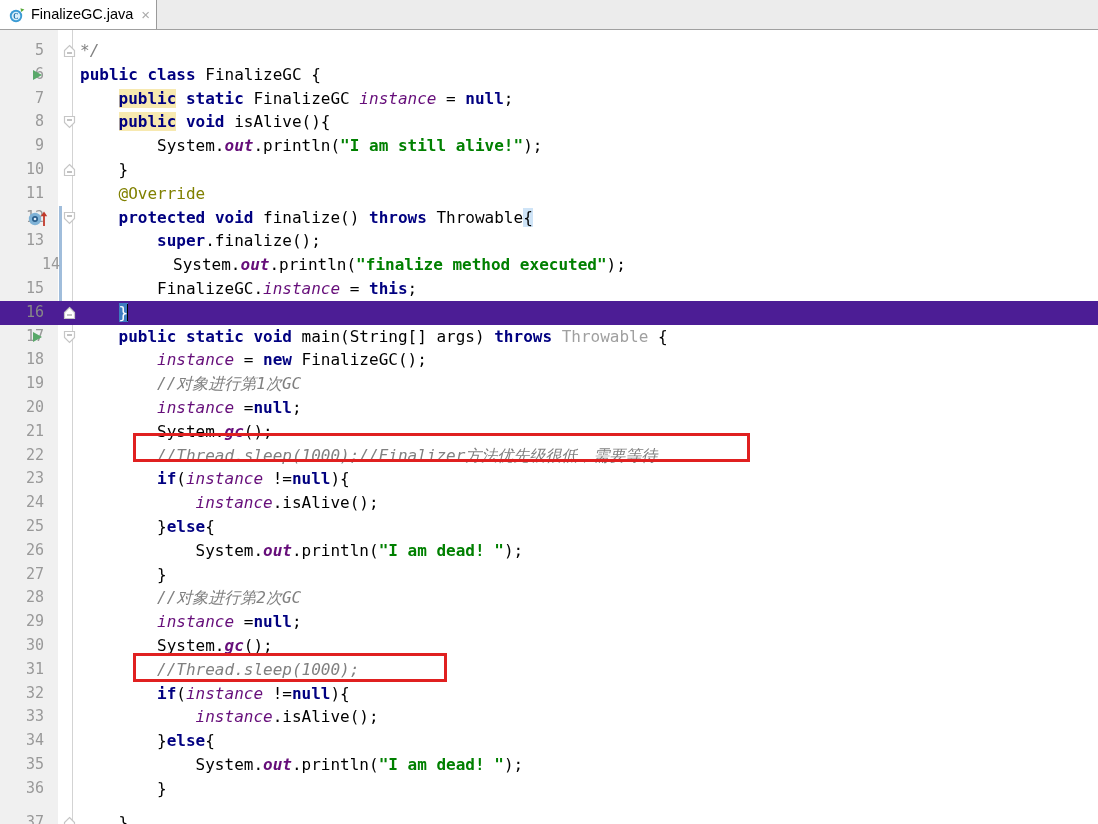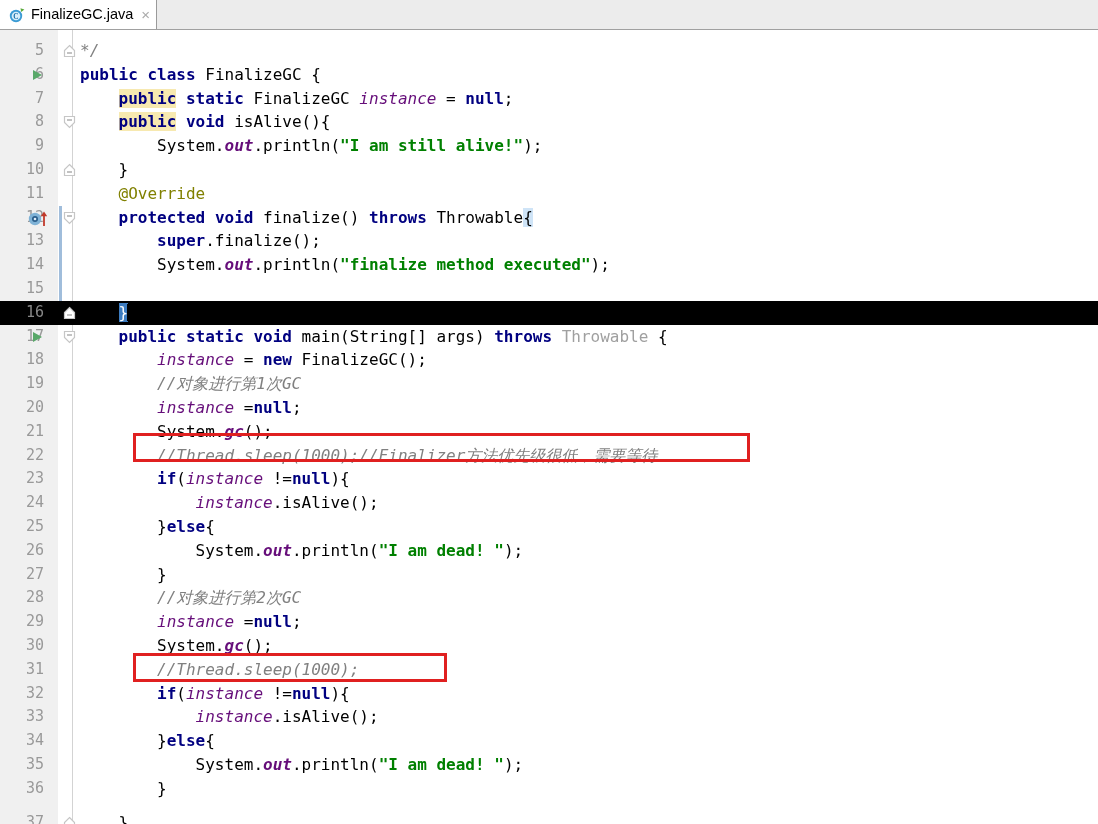--- a/index.html
+++ b/index.html
@@ -58,21 +58,21 @@
   .vcs-marker{
     position:absolute;left:59px;width:3px;background:#a0bddb;
   }
 
   .lines{position:absolute;left:0;top:0;width:1098px;}
   .line{
     position:relative;height:23.8px;line-height:23.8px;
     font-size:16px;
     white-space:pre;
   }
-  .line.cur{background:#000000;text-decoration:underline;}
+  .line.cur{background:#4c1d95;text-decoration:underline;}
   .ln{
     position:absolute;left:0;top:0;width:44px;
     text-align:right;
     color:#999999;font-size:15px;
     font-family:"DejaVu Sans Mono","Liberation Mono",monospace;
   }
   .line.cur .ln{color:#888888;}
   .code{
     position:absolute;left:80px;top:0;
     color:#000000;
@@ -164,22 +164,22 @@
               <circle cx="8" cy="9" r="6.2" fill="#7fb2d6"></circle>
               <circle cx="8" cy="9" r="3.0" fill="#2a5d8a"></circle>
               <circle cx="8" cy="9" r="1.3" fill="#dfeefa"></circle>
               <path d="M17 16 L17 4" stroke="#c0392b" stroke-width="1.8" fill="none"></path>
               <path d="M17 1.5 L20.2 6.2 L13.8 6.2 Z" fill="#c0392b"></path>
             </svg></span><span class="fold"><svg width="13" height="14" viewBox="0 0 13 14">
               <path d="M1.5 1.5 L11.5 1.5 L11.5 7.5 L6.5 12.5 L1.5 7.5 Z" fill="#ffffff" stroke="#c6c6c6" stroke-width="1.2"></path>
               <path d="M4 5 L9 5" stroke="#9a9a9a" stroke-width="1.2"></path>
             </svg></span><span class="code">    <span class="kw">protected</span> <span class="kw">void</span> finalize() <span class="kw">throws</span> Throwable<span class="brc-hl">{</span></span></div>
         <div class="line" style="top: 199.4px; position: absolute; left: 0px; width: 1098px;"><span class="ln">13</span><span class="code">        <span class="kw">super</span>.finalize();</span></div>
-        <div class="line" style="top: 223.2px; position: absolute; left: 0px; width: 932px;"><span class="ln">14</span><span class="code">        System.<span class="sfld">out</span>.println(<span class="str">"finalize method executed"</span>);</span></div>
-        <div class="line" style="top: 247px; position: absolute; left: 0px; width: 1098px;"><span class="ln">15</span></div>
+        <div class="line" style="top: 223.2px; position: absolute; left: 16px; width: 932px;"><span class="ln">14</span><span class="code">        System.<span class="sfld">out</span>.println(<span class="str">"finalize method executed"</span>);</span></div>
+        <div class="line" style="top: 247px; position: absolute; left: 0px; width: 1098px;"><span class="ln">15</span><span class="code">        FinalizeGC.<span class="fld">instance</span> = <span class="kw">this</span>;</span></div>
         <div class="line cur" style="top: 270.8px; position: absolute; left: 0px; width: 1098px;"><span class="ln">16</span><span class="fold"><svg width="13" height="14" viewBox="0 0 13 14">
               <path d="M6.5 1.5 L11.5 6.5 L11.5 12.5 L1.5 12.5 L1.5 6.5 Z" fill="#ffffff" stroke="#c6c6c6" stroke-width="1.2"></path>
               <path d="M4 9 L9 9" stroke="#9a9a9a" stroke-width="1.2"></path>
             </svg></span><span class="code">    <span class="sel">}</span><span class="caret"></span></span></div>
         <div class="line" style="top: 294.6px; position: absolute; left: 0px; width: 1098px;"><span class="ln">17</span><span class="runmark"></span><span class="fold"><svg width="13" height="14" viewBox="0 0 13 14">
               <path d="M1.5 1.5 L11.5 1.5 L11.5 7.5 L6.5 12.5 L1.5 7.5 Z" fill="#ffffff" stroke="#c6c6c6" stroke-width="1.2"></path>
               <path d="M4 5 L9 5" stroke="#9a9a9a" stroke-width="1.2"></path>
             </svg></span><span class="code">    <span class="kw">public</span> <span class="kw">static</span> <span class="kw">void</span> main(String[] args) <span class="kw">throws</span> <span class="grey">Throwable</span> {</span></div>
         <div class="line" style="top: 318.4px; position: absolute; left: 0px; width: 904px;"><span class="ln">18</span><span class="code">        <span class="fld">instance</span> = <span class="kw">new</span> FinalizeGC();</span></div>
         <div class="line" style="top: 342.2px; position: absolute; left: 0px; width: 1098px;"><span class="ln">19</span><span class="code">        <span class="cmt">//对象进行第1次GC</span></span></div>

